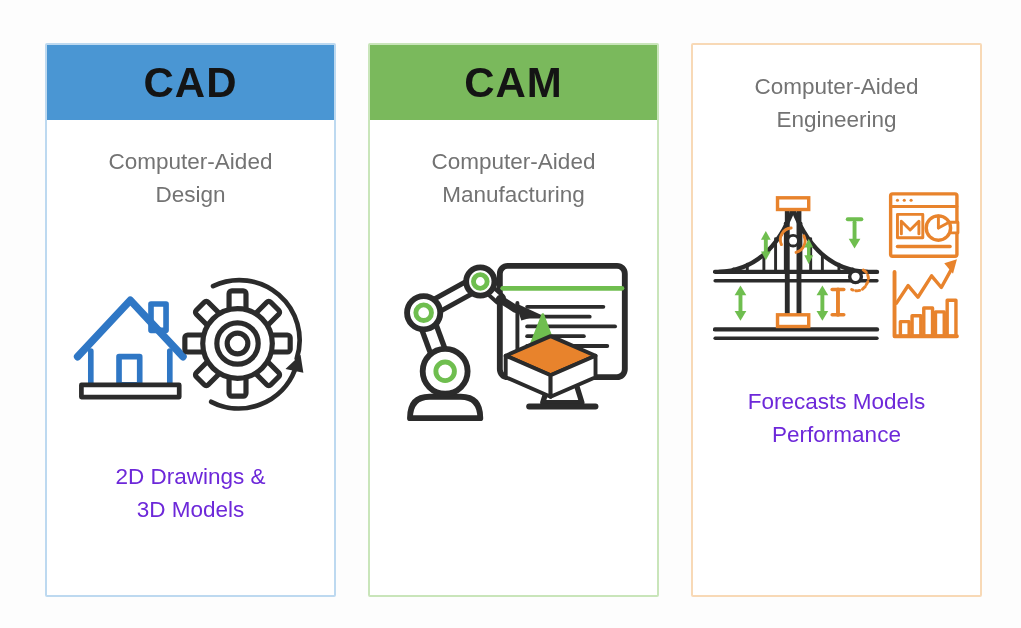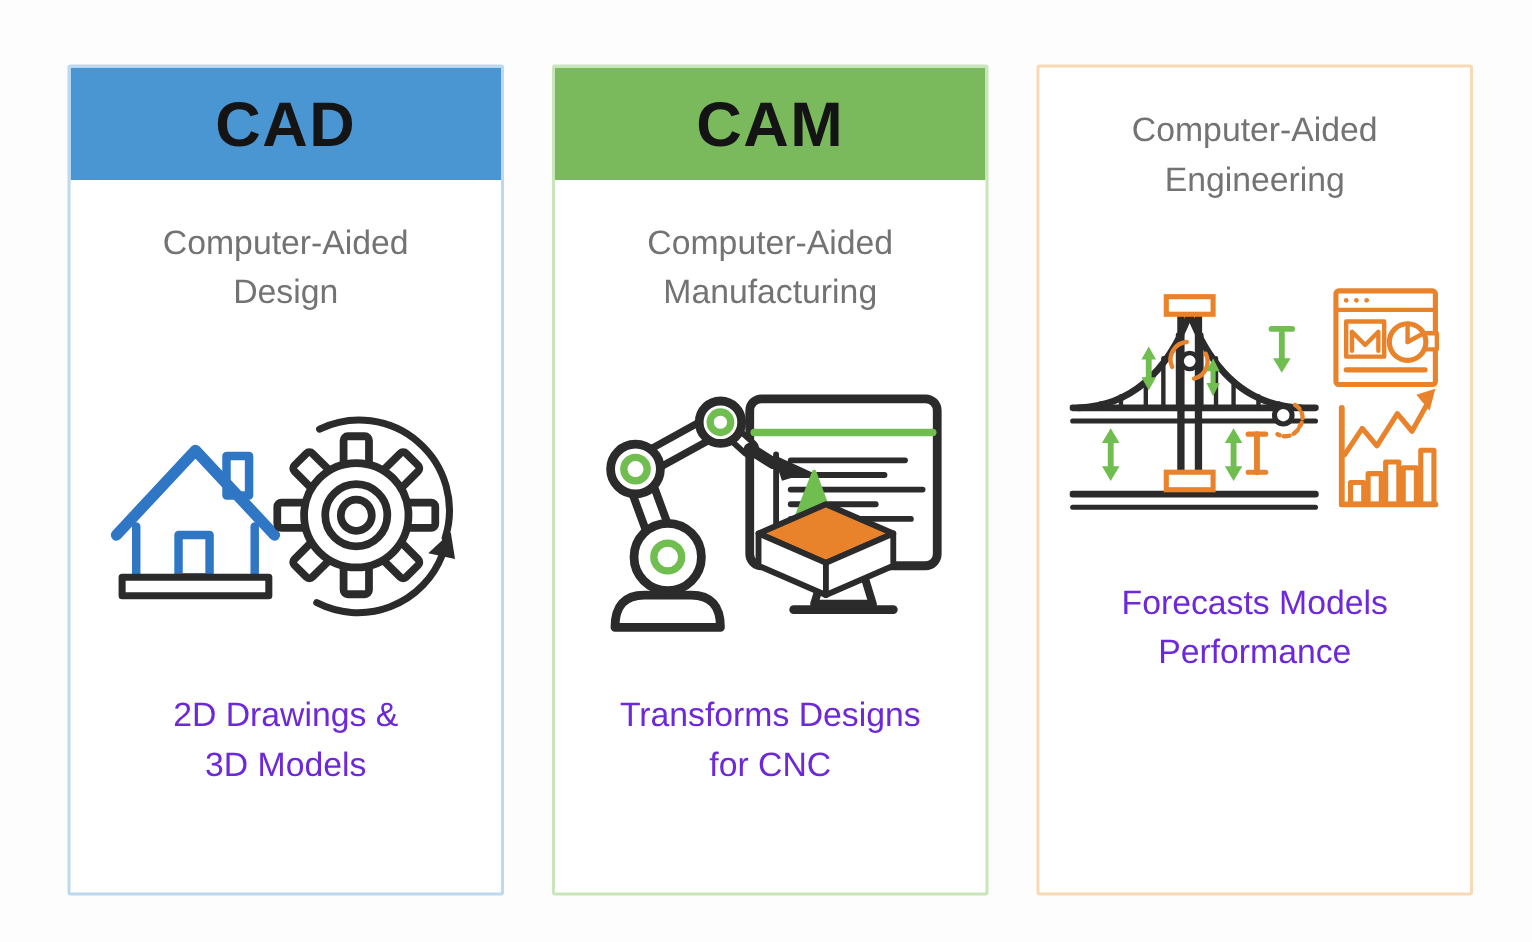--- a/index.html
+++ b/index.html
@@ -141,22 +141,20 @@
         </g>
 
         <g stroke-linejoin="round">
           <path class="sg sd" d="M 150 56 L 164 94 Q 150 102 136 92 Z" fill="var(--c-green)" stroke-width="3"></path>
           <polygon class="fo sd" points="112,98 158,78 204,98 158,118" stroke-width="4" fill="var(--c-orange)"></polygon>
           <polygon class="sd fw" points="112,98 112,120 158,140 158,118" stroke-width="4"></polygon>
           <polygon class="sd fw" points="158,118 158,140 204,120 204,98" stroke-width="4"></polygon>
         </g>
       </svg>
     </div>
-    <p class="card-desc">Transforms Designs
-for CNC</p>
   </div>
 
   <div class="card" style="--header-color: #f0902e; --border-color: #f8d9b6;">
     <p class="card-subtitle">Computer-Aided
 Engineering</p>
     <div class="card-icon">
       <svg width="248" height="156" viewBox="0 0 254 160">
 
         <g stroke-linecap="round">
           <line class="sd" x1="2" y1="84" x2="168" y2="84" stroke-width="4.5"></line>

